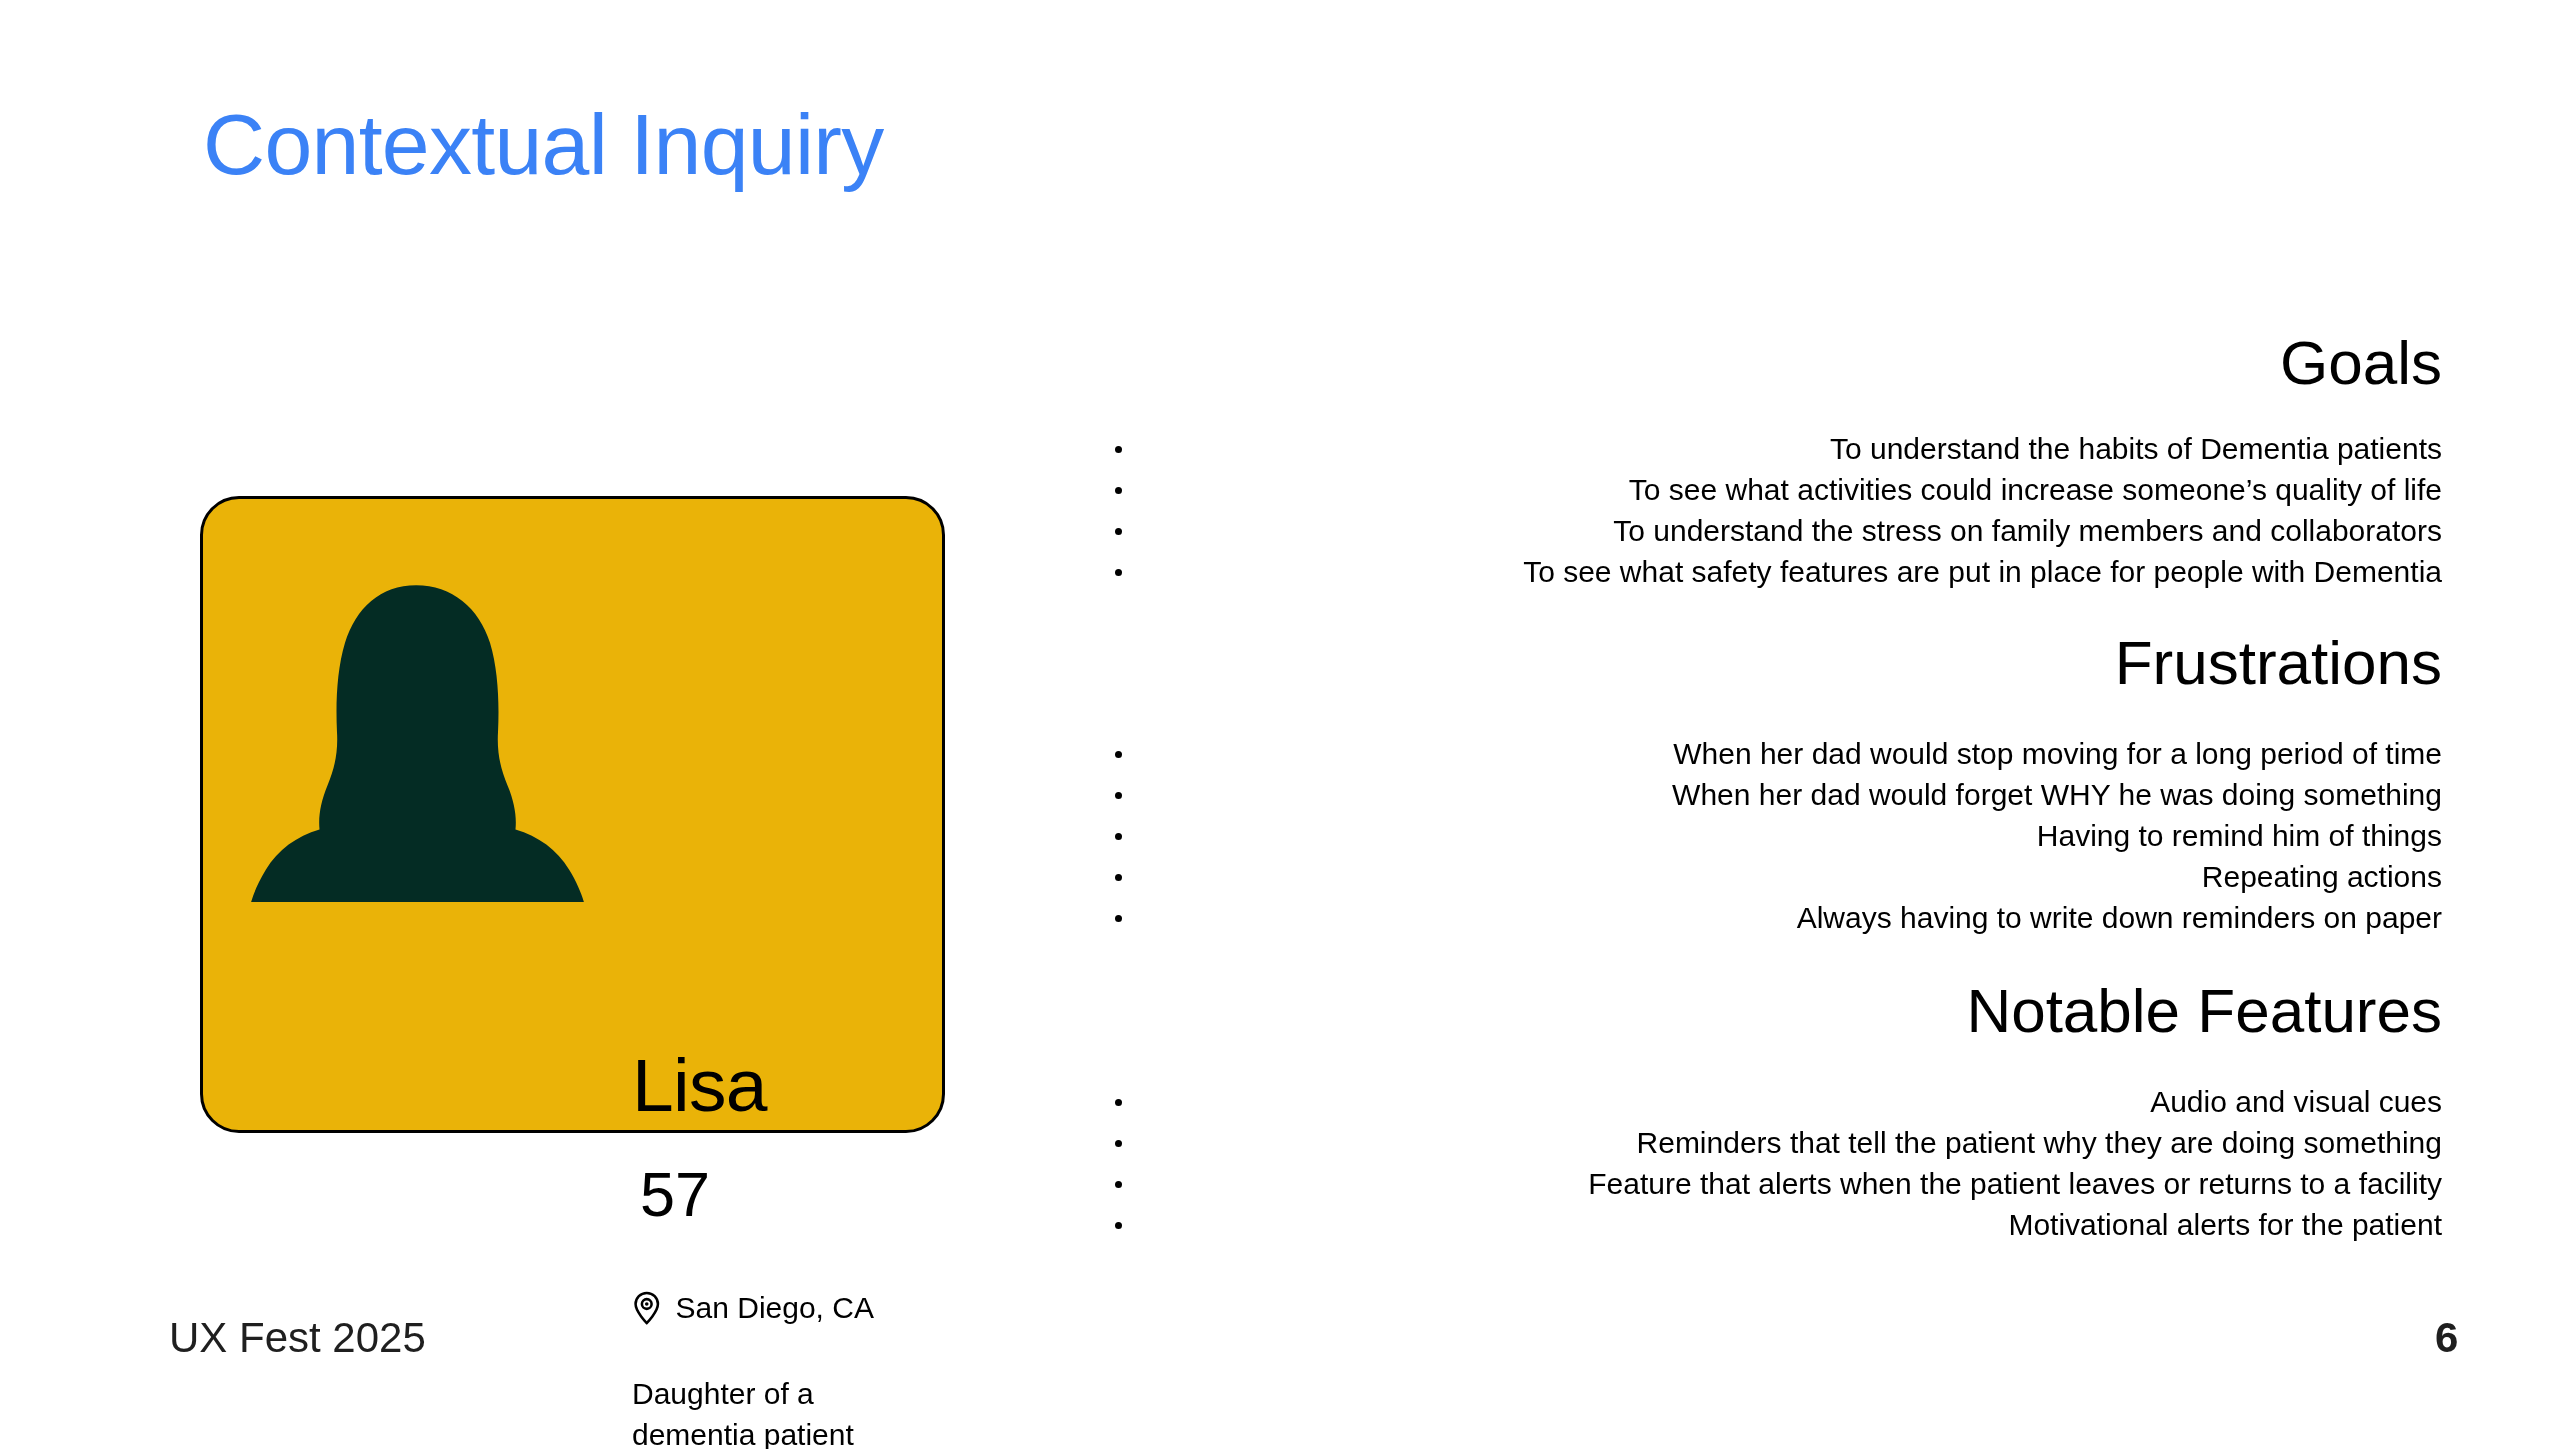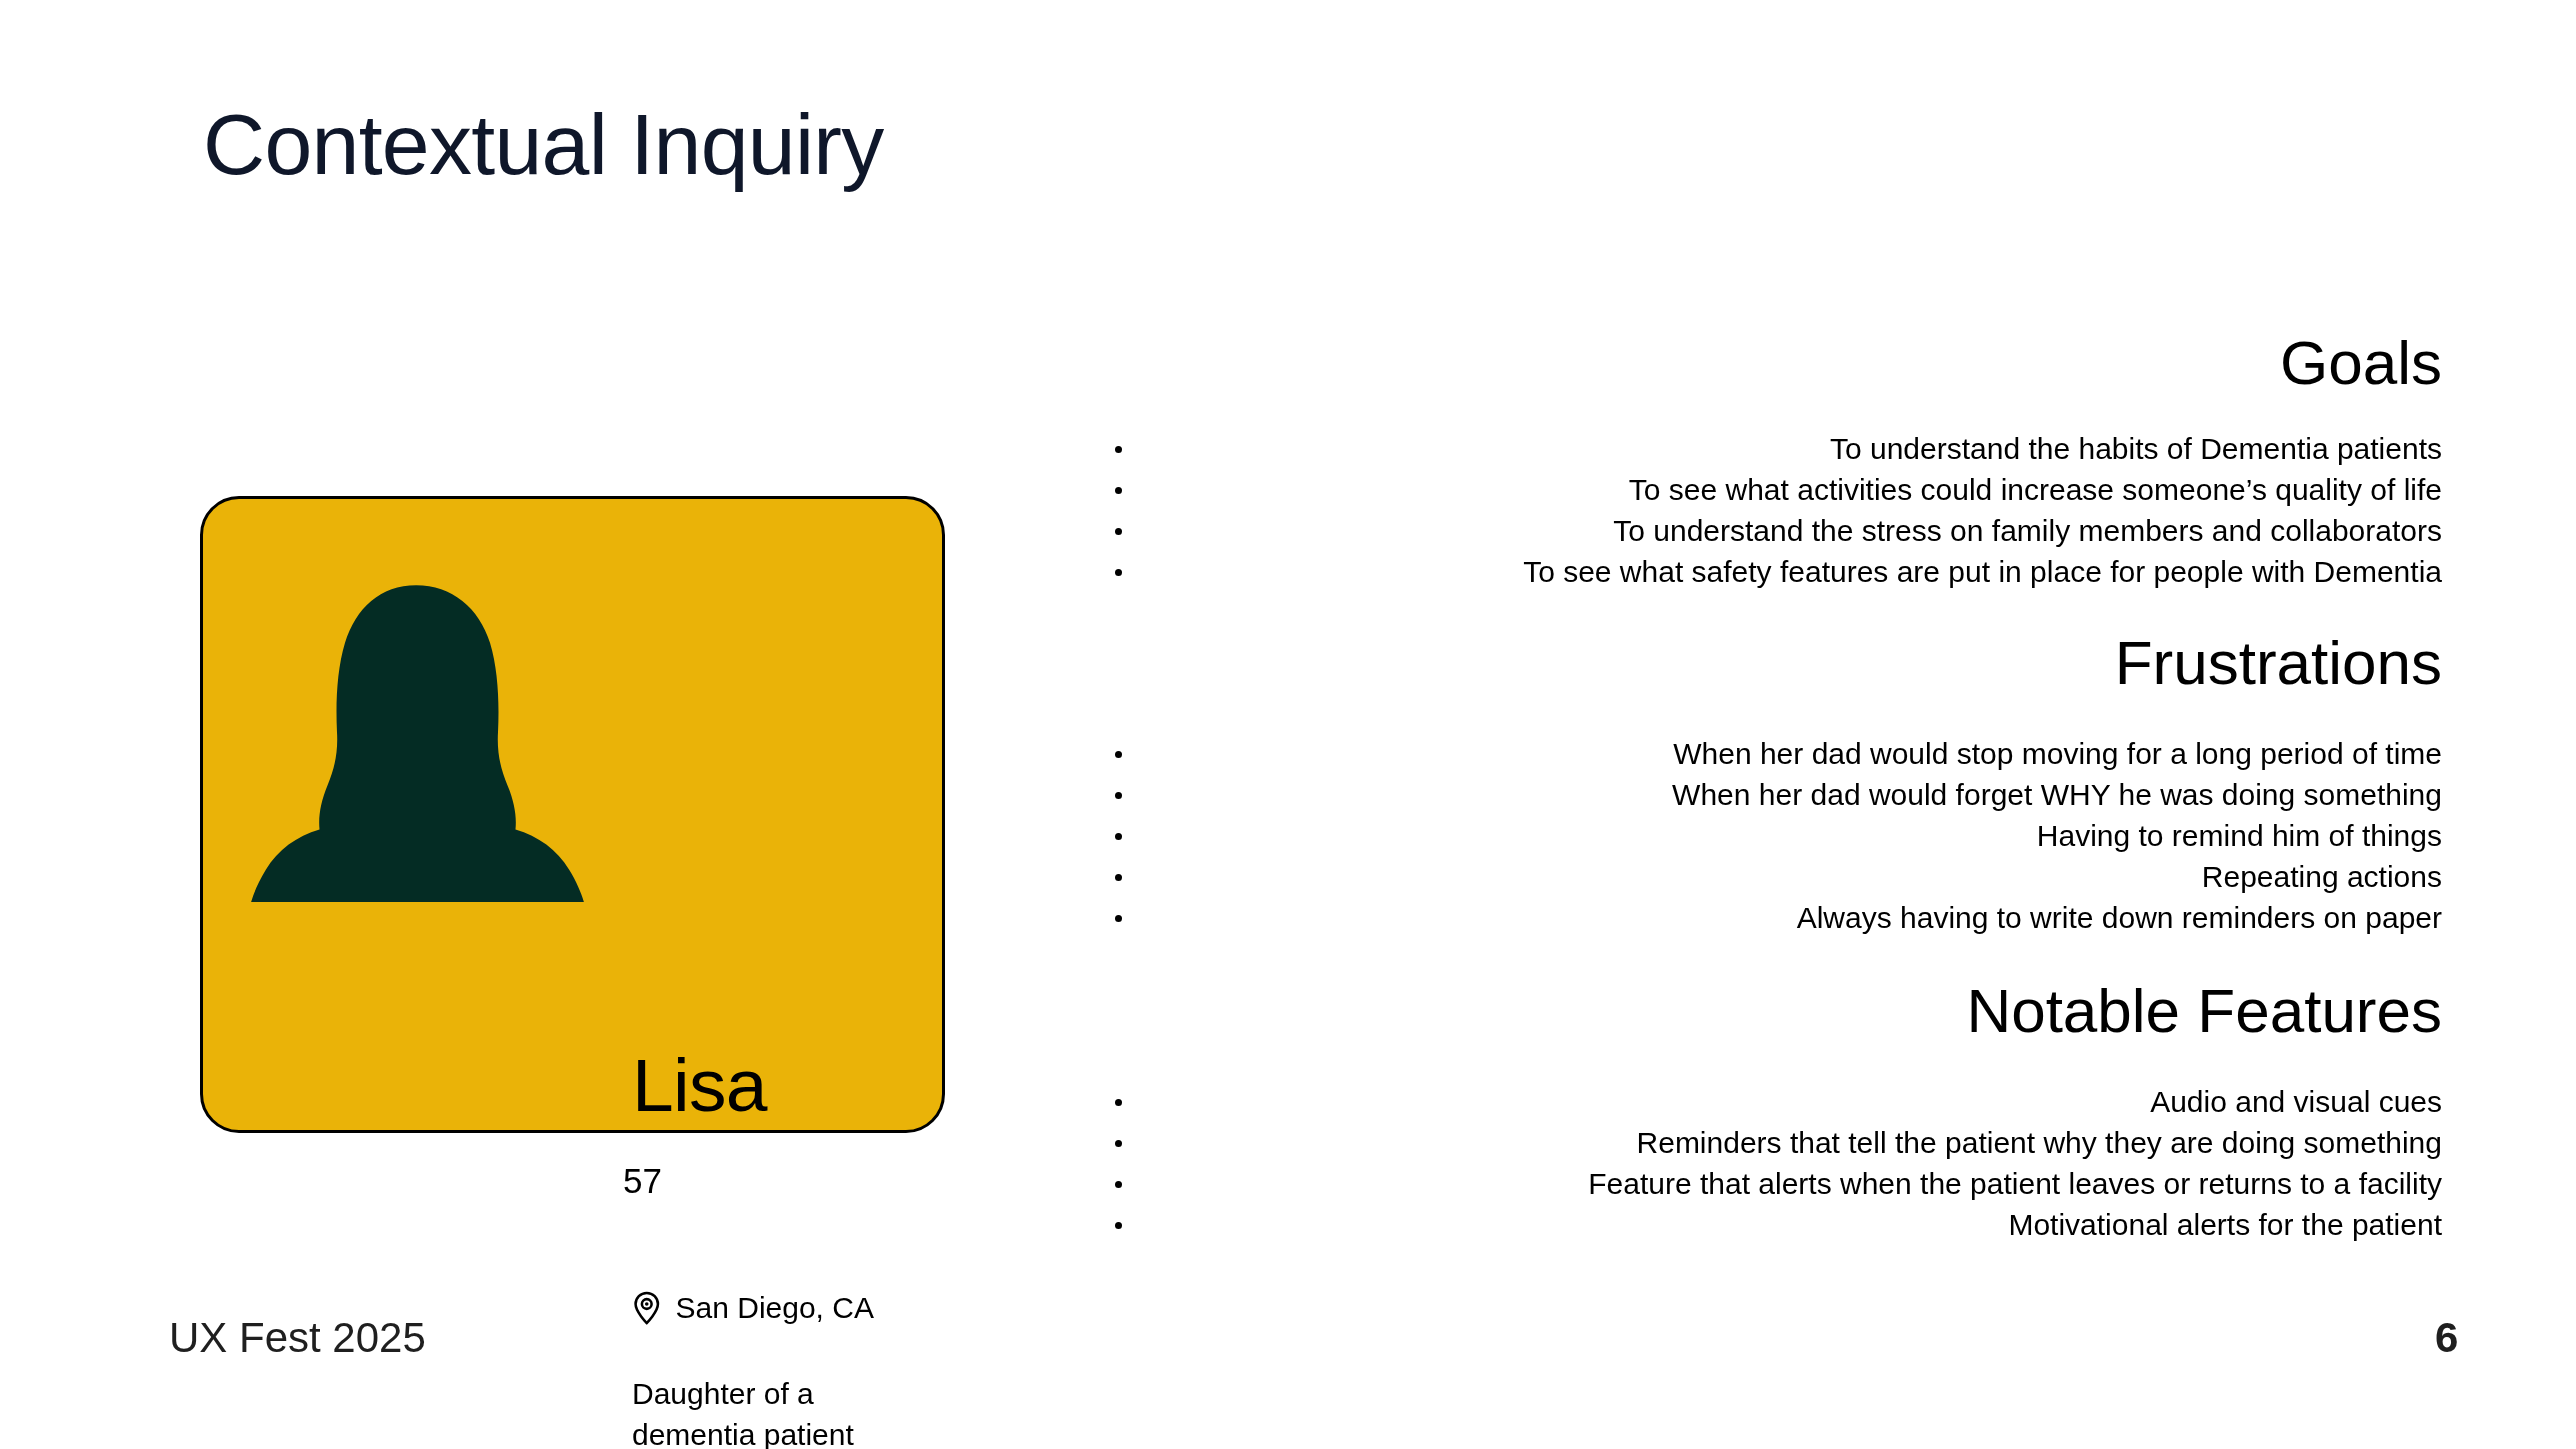--- a/index.html
+++ b/index.html
@@ -17,21 +17,21 @@
   }
 
   
   .slide-title {
     position: absolute;
     left: 203px;
     top: 101px;
     font-size: 86px;
     line-height: 1.0;
     font-weight: 400;
-    color: #0f172a;
+    color: #3b82f6;
     letter-spacing: -0.7px;
     white-space: nowrap;
   }
 
   
   .persona-card {
     position: absolute;
     left: 200px;
     top: 496px;
     width: 745px;
@@ -57,23 +57,23 @@
     left: 429px;
     top: 549px;
     font-size: 75px;
     line-height: 1.0;
     font-weight: 400;
     color: #000000;
     letter-spacing: -0.7px;
   }
   .persona-age {
     position: absolute;
-    left: 420px;
+    left: 437px;
     top: 664px;
-    font-size: 35px;
+    font-size: 63px;
     line-height: 1.0;
     font-weight: 400;
     color: #000000;
   }
 
   .persona-location {
     position: absolute;
     left: 429px;
     top: 792px;
     display: flex;

